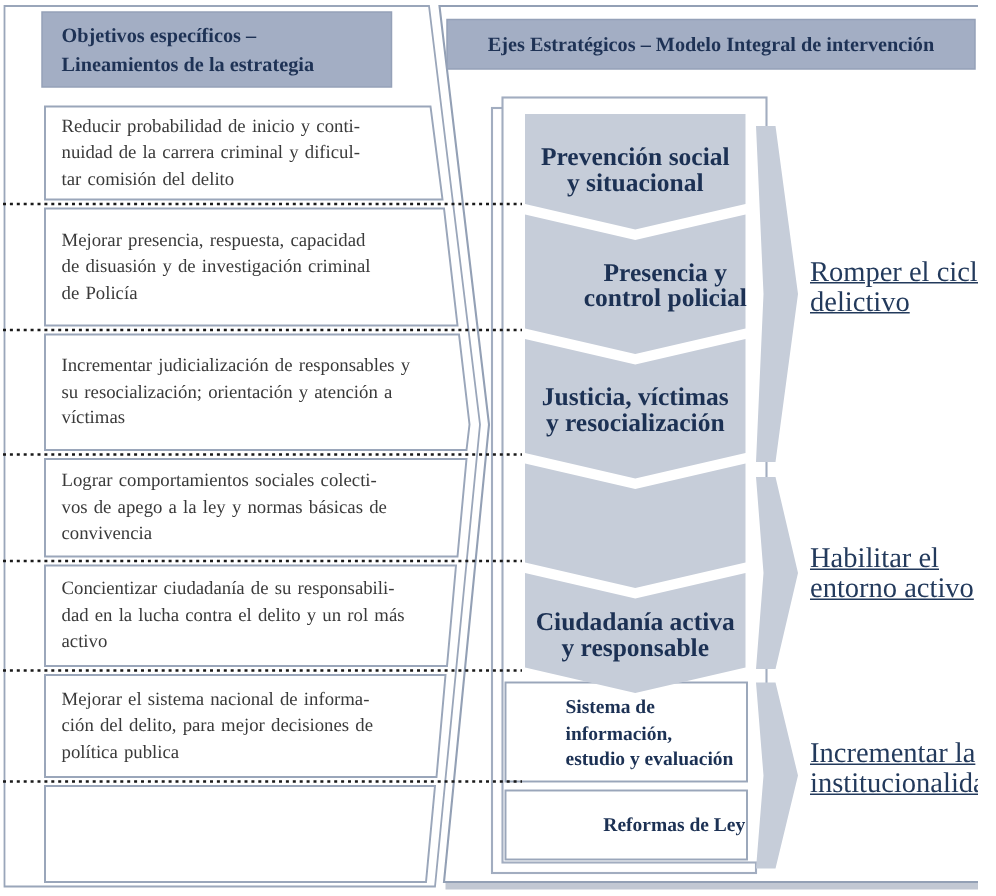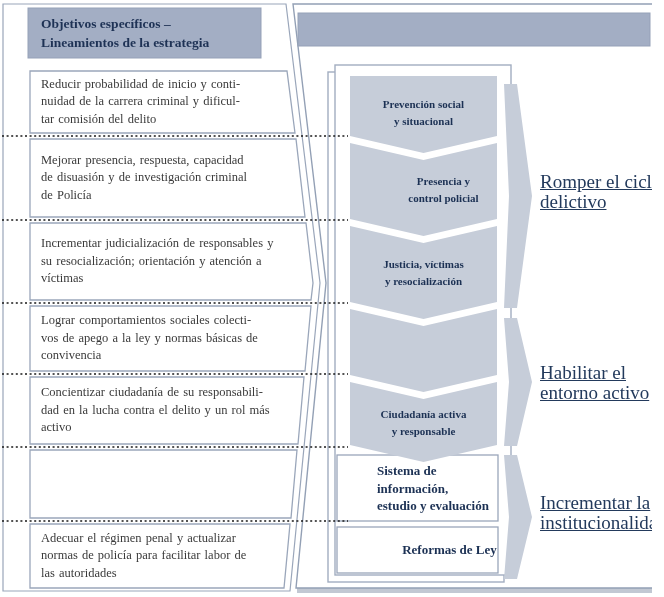--- a/index.html
+++ b/index.html
@@ -5,21 +5,21 @@
   html,body{margin:0;padding:0;background:#fff;}
   #stage{position:relative;width:652px;height:597px;background:#fff;overflow:hidden;
          font-family:"Liberation Serif", serif;}
   #bg-svg{position:absolute;left:0;top:0;width:664px;height:597px;}
   .txt{position:absolute;white-space:pre;}
   .obj-text{display:flex;align-items:center;color:#3a3a3a;font-size:12.5px;line-height:17.4px;word-spacing:1px;}
   .hdr{color:#1e3255;font-weight:bold;display:flex;align-items:center;}
   .hdr-left{font-size:13.5px;line-height:19px;padding-left:13px;}
   .hdr-right{font-size:13.5px;justify-content:center;text-align:center;}
   .axis-label{display:flex;align-items:center;justify-content:center;text-align:center;
-              color:#1c3154;font-weight:bold;font-size:11px;line-height:17.5px;}
+              color:#1c3154;font-weight:bold;font-size:17px;line-height:17.5px;}
   .box-label{color:#1c3154;font-weight:bold;font-size:13px;line-height:17.5px;margin-left:32px;}
   .outcome{color:#233a5c;font-size:19px;line-height:19.5px;text-decoration:underline;}
 </style>
 </head>
 <body>
 
 <div id="stage">
 
   <svg id="bg-svg" viewBox="0 0 664 597" xmlns="http://www.w3.org/2000/svg">
 
@@ -58,39 +58,40 @@
     <polygon points="350,309 423.5,326 497,309 497,375 423.5,392 350,375" fill="#c6cdd9"></polygon>
     <polygon points="350,382 423.5,399 497,382 497,445 423.5,462 350,445" fill="#c6cdd9"></polygon>
 
     <polygon points="504,84 517,84 532,196 517,308 504,308 509,196" fill="#c6cdd9"></polygon>
     <polygon points="504,318 517,318 532,382 517,446 504,446 509,382" fill="#c6cdd9"></polygon>
     <polygon points="504,455 517,455 532,517 517,579 504,579 509,517" fill="#c6cdd9"></polygon>
   </svg>
 
   <div class="txt hdr hdr-left" style="left:28px;top:8px;width:220px;height:50px;">Objetivos específicos –
 Lineamientos de la estrategia</div>
+  <div class="txt hdr hdr-right" style="left:298px;top:13px;width:352px;height:33px;">Ejes Estratégicos – Modelo Integral de intervención</div>
 
   <div class="txt obj-text" style="left:41px;top:71px;width:240px;height:62px;">Reducir probabilidad de inicio y conti-
 nuidad de la carrera criminal y dificul-
 tar comisión del delito</div>
   <div class="txt obj-text" style="left:41px;top:139px;width:243px;height:78px;">Mejorar presencia, respuesta, capacidad
 de disuasión y de investigación criminal
 de Policía</div>
   <div class="txt obj-text" style="left:41px;top:223px;width:258px;height:77px;">Incrementar judicialización de responsables y
 su resocialización; orientación y atención a
 víctimas</div>
   <div class="txt obj-text" style="left:41px;top:306px;width:247px;height:65px;">Lograr comportamientos sociales colecti-
 vos de apego a la ley y normas básicas de
 convivencia</div>
   <div class="txt obj-text" style="left:41px;top:377px;width:253px;height:67px;">Concientizar ciudadanía de su responsabili-
 dad en la lucha contra el delito y un rol más
 activo</div>
-  <div class="txt obj-text" style="left:41px;top:524px;width:238px;height:64px;">Adecuar el régimen penal y actualizar
-normas de policía para facilitar labor de
-las autoridades</div>
+  <div class="txt obj-text" style="left:41px;top:450px;width:240px;height:68px;">Mejorar el sistema nacional de informa-
+ción del delito, para mejor decisiones de
+política publica</div>
 
   <div class="txt axis-label" style="left:350px;top:78px;width:147px;height:70px;">Prevención social
 y situacional</div>
   <div class="txt axis-label" style="left:350px;top:150px;width:147px;height:80px;margin-left:20px;">Presencia y
 control policial</div>
   <div class="txt axis-label" style="left:350px;top:233px;width:147px;height:80px;">Justicia, víctimas
 y resocialización</div>
   <div class="txt axis-label" style="left:350px;top:389px;width:147px;height:68px;">Ciudadanía activa
 y responsable</div>
 

